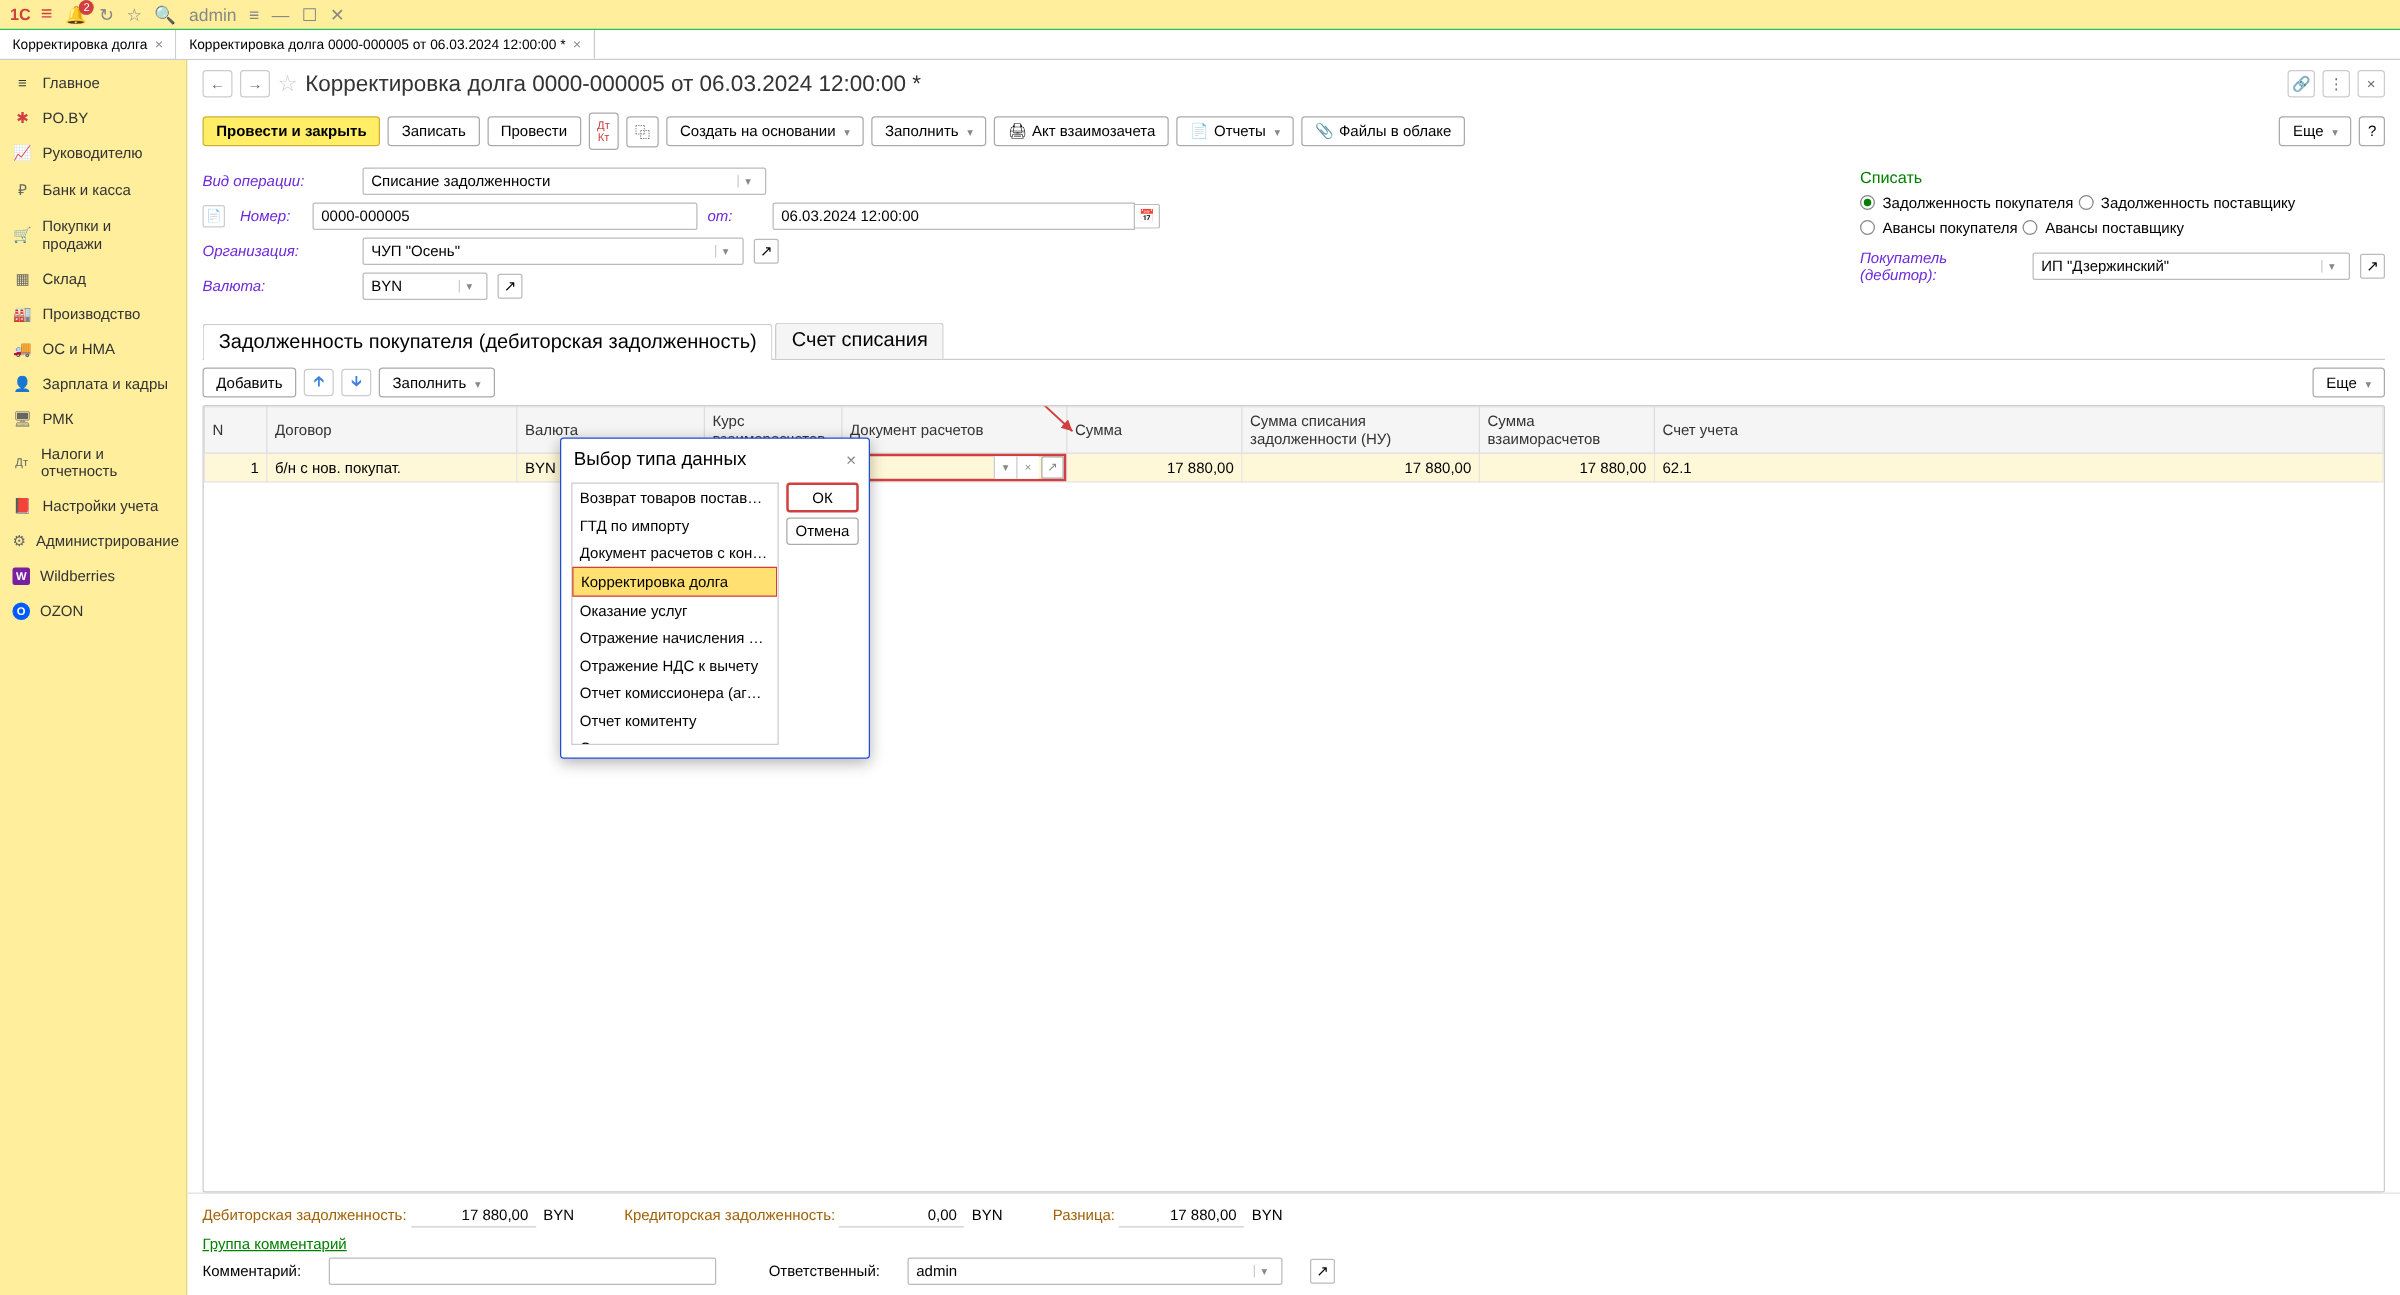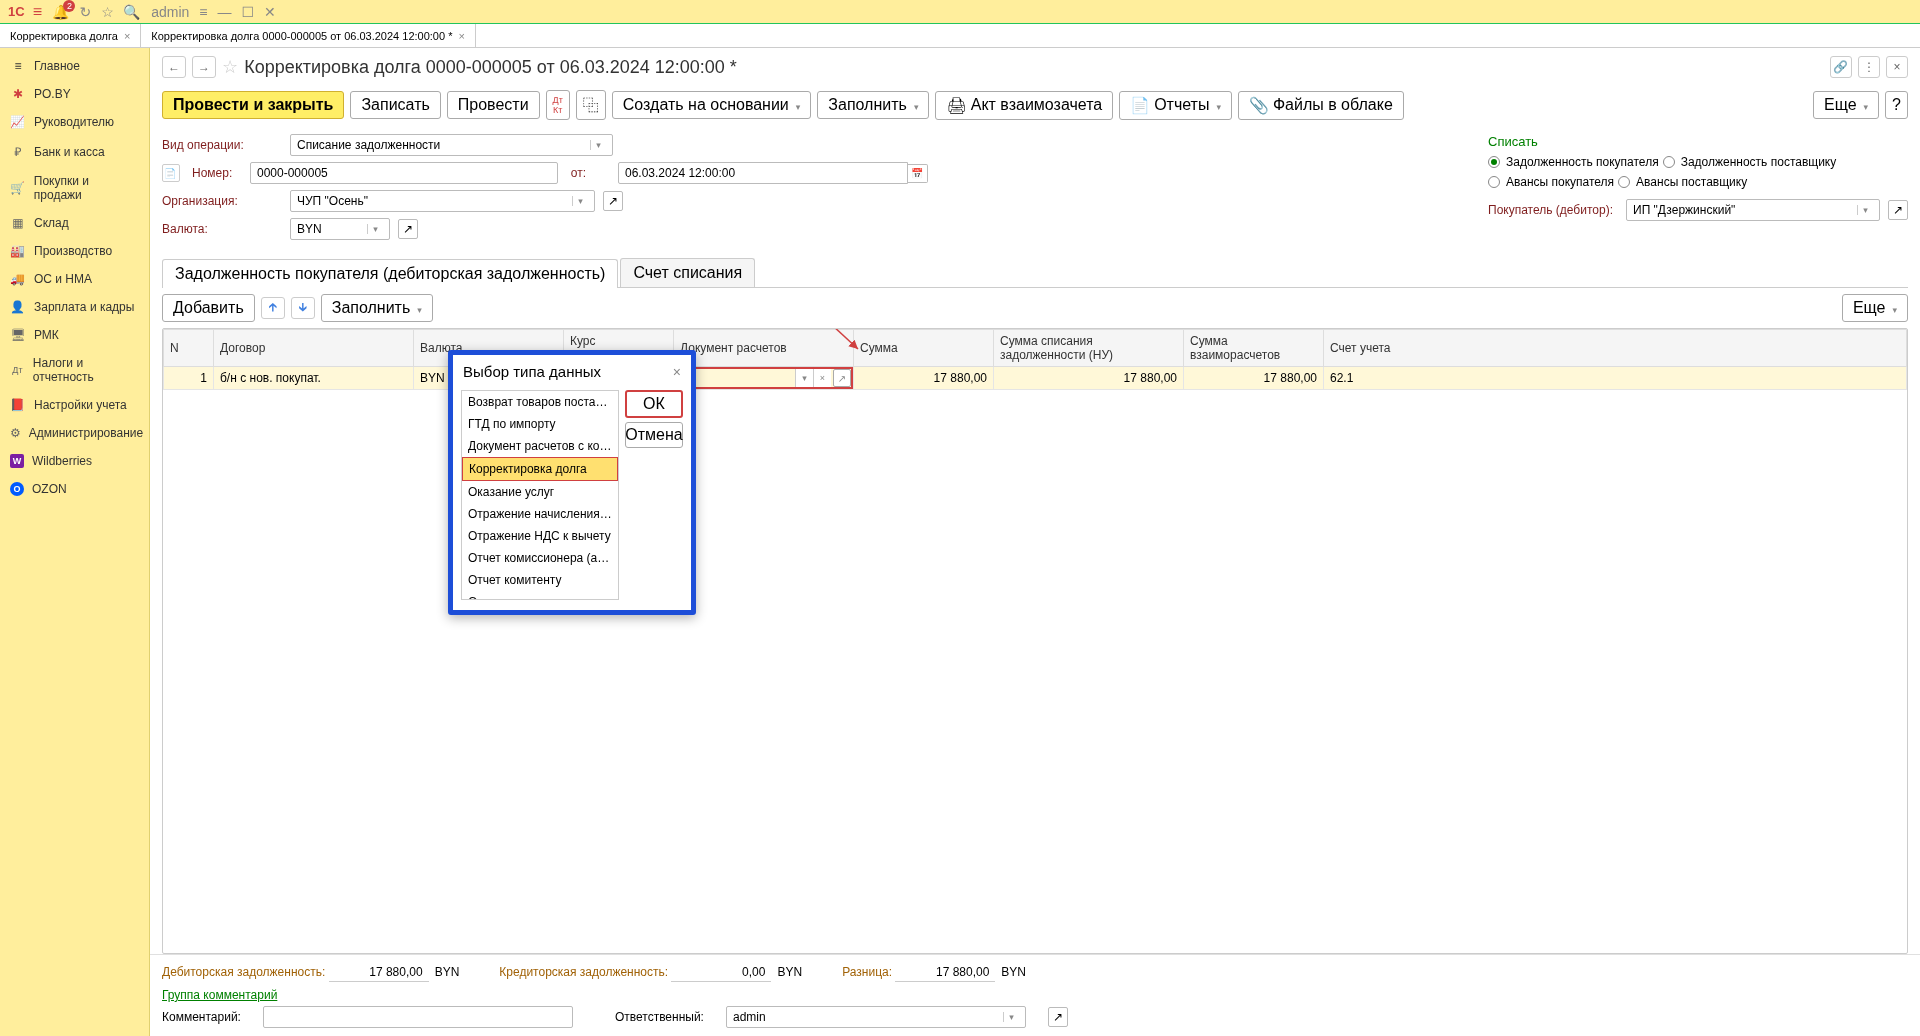--- a/index.html
+++ b/index.html
@@ -37,32 +37,32 @@
 .content { flex: 1; display: flex; flex-direction: column; background: #fff; overflow: hidden; }
 .doc-header { display: flex; align-items: center; padding: 8px 12px; gap: 6px; }
 .doc-header .nav-btn { width: 24px; height: 22px; border: 1px solid #ccc; background: #fff; border-radius: 3px; display: flex; align-items: center; justify-content: center; cursor: pointer; color: #666; }
 .doc-header .star { color: #ccc; font-size: 18px; cursor: pointer; }
 .doc-header h1 { font-size: 18px; font-weight: normal; color: #333; }
 .doc-header .right { margin-left: auto; display: flex; gap: 6px; }
 .icon-btn-small { width: 22px; height: 22px; border: 1px solid #ccc; background: #fff; border-radius: 3px; display: flex; align-items: center; justify-content: center; cursor: pointer; color: #666; font-size: 12px; }
 
 
 .toolbar { padding: 4px 12px 8px; display: flex; gap: 6px; align-items: center; flex-wrap: wrap; }
-.btn { padding: 4px 10px; border: 1px solid #aaa; background: #fff; border-radius: 3px; cursor: pointer; font-size: 16px; display: inline-flex; align-items: center; gap: 4px; }
+.btn { padding: 4px 10px; border: 1px solid #aaa; background: #fff; border-radius: 3px; cursor: pointer; font-size: 12px; display: inline-flex; align-items: center; gap: 4px; }
 .btn.primary { background: #ffee66; border-color: #d0b030; font-weight: bold; }
 .btn .caret::after { content: "▾"; margin-left: 3px; color: #888; font-size: 9px; }
 .toolbar .spacer { flex: 1; }
 .btn.icon-only { padding: 4px 6px; }
 
 
 .form-area { padding: 6px 12px; display: flex; gap: 30px; }
 .form-left { flex: 1; }
 .form-right { width: 420px; }
 .form-row { display: flex; align-items: center; margin-bottom: 6px; gap: 8px; }
-.form-row label { width: 120px; color: #7f1d1d; }
+.form-row label { width: 120px; color: #6d28d9; font-style: italic; }
 .input, .select { border: 1px solid #bbb; padding: 3px 6px; font-size: 12px; background: #fff; border-radius: 2px; }
 .select { display: flex; align-items: center; }
 .select .val { flex: 1; }
 .select .dd { width: 16px; text-align: center; border-left: 1px solid #ccc; color: #888; cursor: pointer; font-size: 9px; }
 .form-row .icon-prefix { width: 18px; height: 18px; border: 1px solid #ccc; border-radius: 2px; display: flex; align-items: center; justify-content: center; color: #666; font-size: 10px; margin-right: 4px; }
 .date-input { display: flex; align-items: center; margin-left: 24px; }
 .date-input .cal { width: 20px; text-align: center; border: 1px solid #bbb; border-left: none; cursor: pointer; color: #666; padding: 3px 0; border-radius: 0 2px 2px 0; font-size: 10px; }
 
 .radio-group-title { color: #008000; font-size: 13px; margin-bottom: 6px; }
 .radio-row { display: flex; gap: 4px; margin-bottom: 6px; }
@@ -91,21 +91,21 @@
 .doc-cell-input { display: flex; align-items: stretch; border: 2px solid #d04040; height: 22px; }
 .doc-cell-input .val { flex: 1; }
 .doc-cell-input .dd, .doc-cell-input .open { width: 18px; border-left: 1px solid #ccc; display: flex; align-items: center; justify-content: center; cursor: pointer; color: #888; background: #fff; font-size: 9px; }
 .doc-cell-input .open { border: 1px solid #aaa; margin-left: 2px; border-radius: 2px; font-size: 10px; }
 
 
 .arrow-svg { position: absolute; pointer-events: none; }
 
 
 .dialog-overlay { position: fixed; left: 0; top: 0; right: 0; bottom: 0; z-index: 100; }
-.dialog { position: absolute; left: 448px; top: 350px; width: 248px; background: #fff; border: 5px solid #1d4ed8; box-shadow: 0 3px 12px rgba(0,0,0,0.3); border-radius: 3px; }
+.dialog { position: absolute; left: 448px; top: 350px; width: 248px; background: #fff; border: 1px solid #1d4ed8; box-shadow: 0 3px 12px rgba(0,0,0,0.3); border-radius: 3px; }
 .dialog-header { display: flex; align-items: center; padding: 8px 10px 4px; }
 .dialog-header h3 { font-size: 15px; font-weight: normal; flex: 1; }
 .dialog-header .close { cursor: pointer; color: #888; font-size: 14px; }
 .dialog-body { display: flex; padding: 6px 8px 10px; gap: 6px; }
 .type-list { flex: 1; border: 1px solid #ccc; height: 210px; overflow-y: auto; }
 .type-item { padding: 4px 6px; cursor: pointer; font-size: 12px; white-space: nowrap; overflow: hidden; text-overflow: ellipsis; }
 .type-item.selected { background: #ffe070; border: 1px solid #d04040; }
 .dialog-buttons { display: flex; flex-direction: column; gap: 4px; width: 58px; }
 .dialog-buttons .btn { width: 100%; text-align: center; justify-content: center; padding: 3px 4px; }
 .dialog-buttons .btn.ok { border: 2px solid #d04040; }

